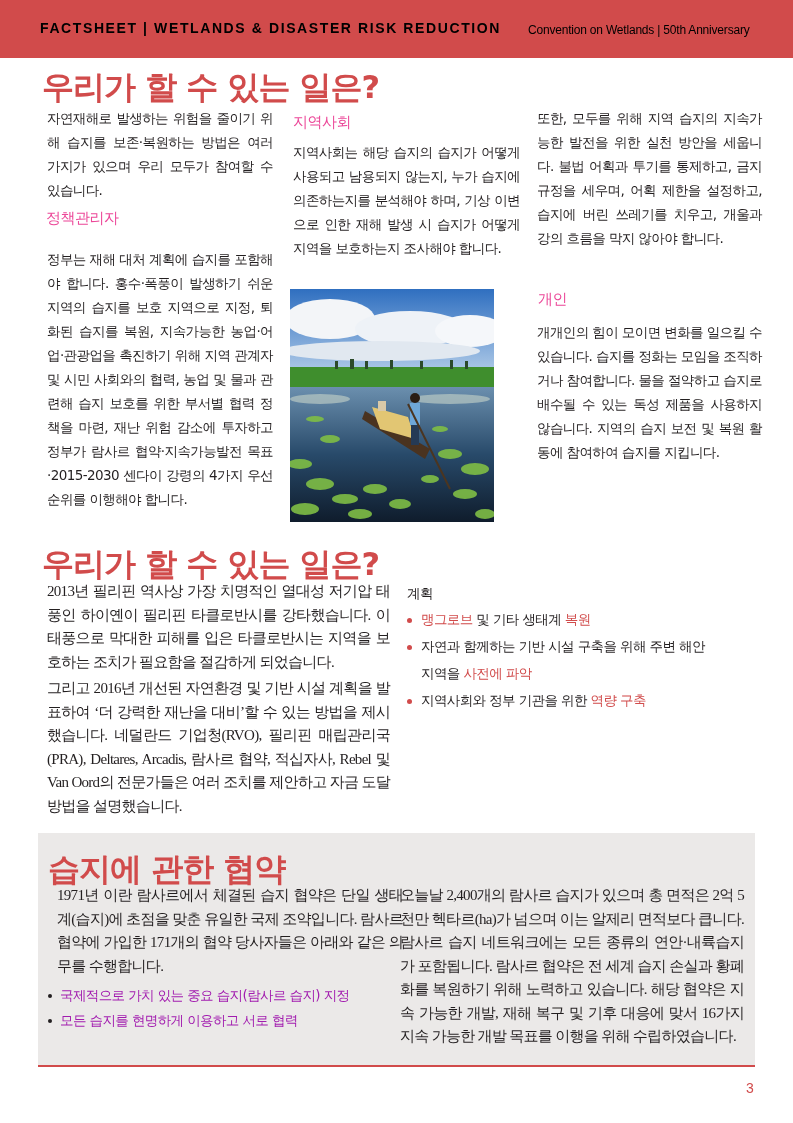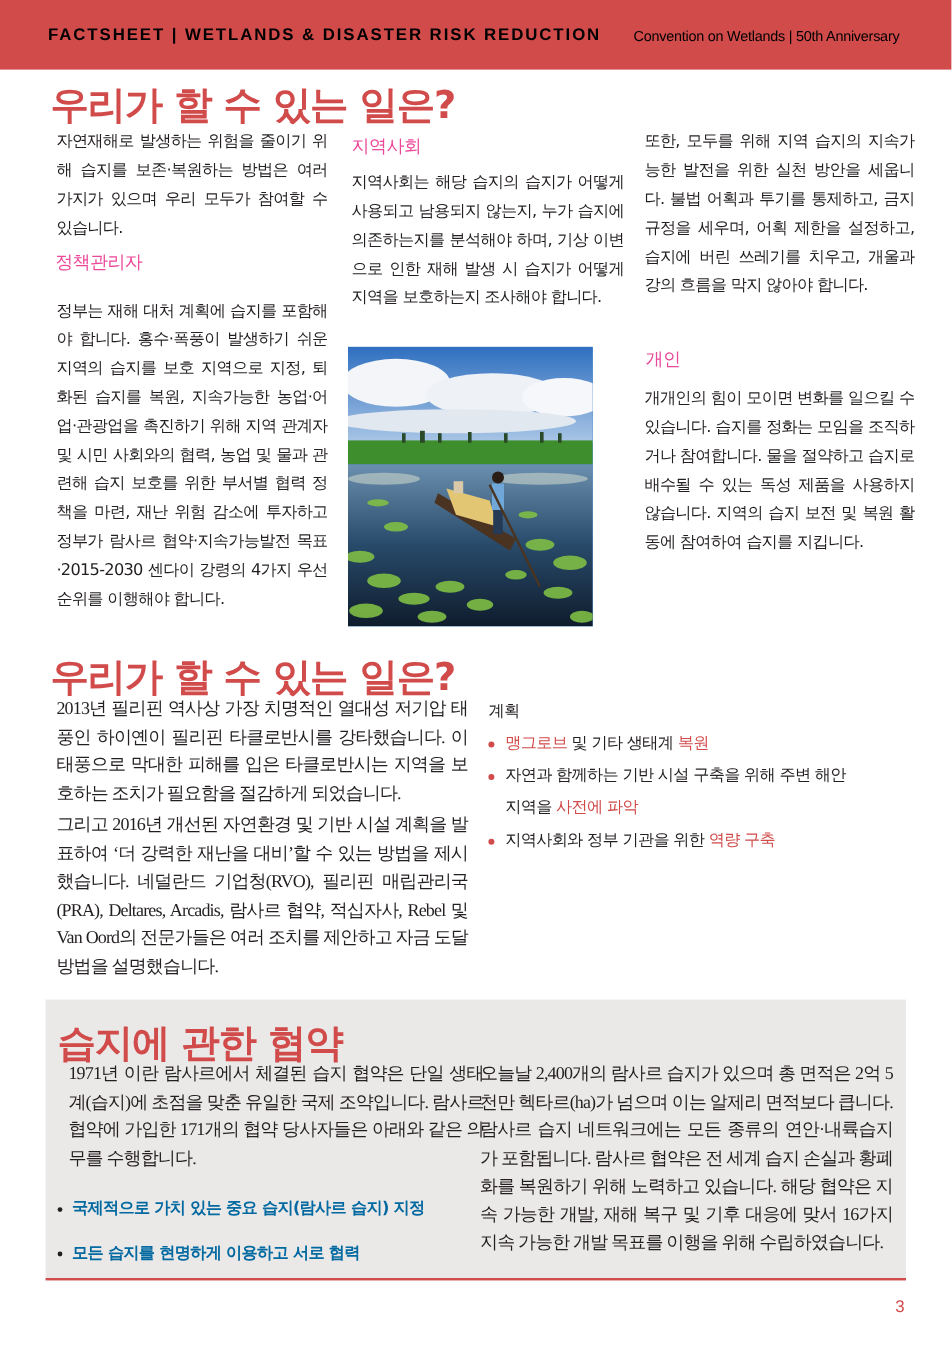--- a/index.html
+++ b/index.html
@@ -48,21 +48,21 @@
     position: absolute; left: 0; top: 12px; width: 5px; height: 5px; border-radius: 50%;
     background: #d14b4b;
   }
   .hl { color: #d14b4b; }
 
   .gray-box {
     position: absolute; left: 38px; top: 833px; width: 717px; height: 234px;
     background: #ebe9e8; border-bottom: 2px solid #d14b4b;
   }
   .box-bullets { position: absolute; list-style: none; font-size: 13.5px; letter-spacing: -0.6px; }
-  .box-bullets li { position: relative; padding-left: 13px; line-height: 25px; color: #0369a1; font-weight: bold; margin-top: 12px; }
+  .box-bullets li { position: relative; padding-left: 13px; line-height: 25px; color: #a21caf; font-weight: normal; }
   .box-bullets li .dot {
     position: absolute; left: 1px; top: 11px; width: 4px; height: 4px; border-radius: 50%;
     background: #231f20;
   }
   .page-num {
     position: absolute; left: 746px; top: 1080px; font-family: "Liberation Sans", sans-serif;
     font-size: 14px; color: #d14b4b;
   }
 </style>
 </head>

